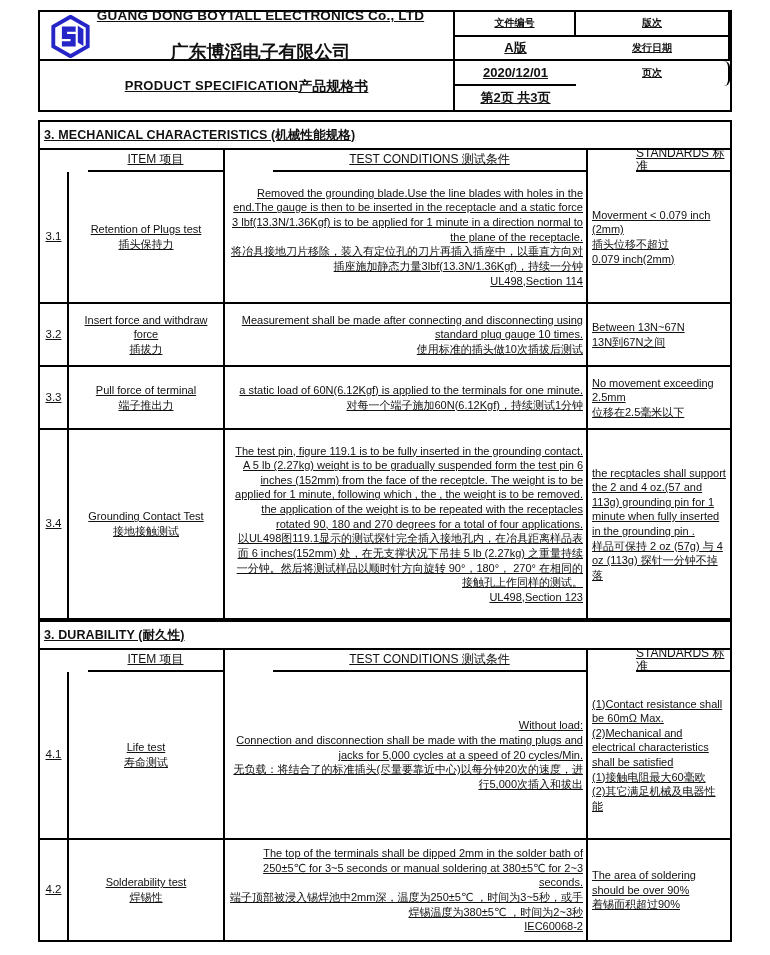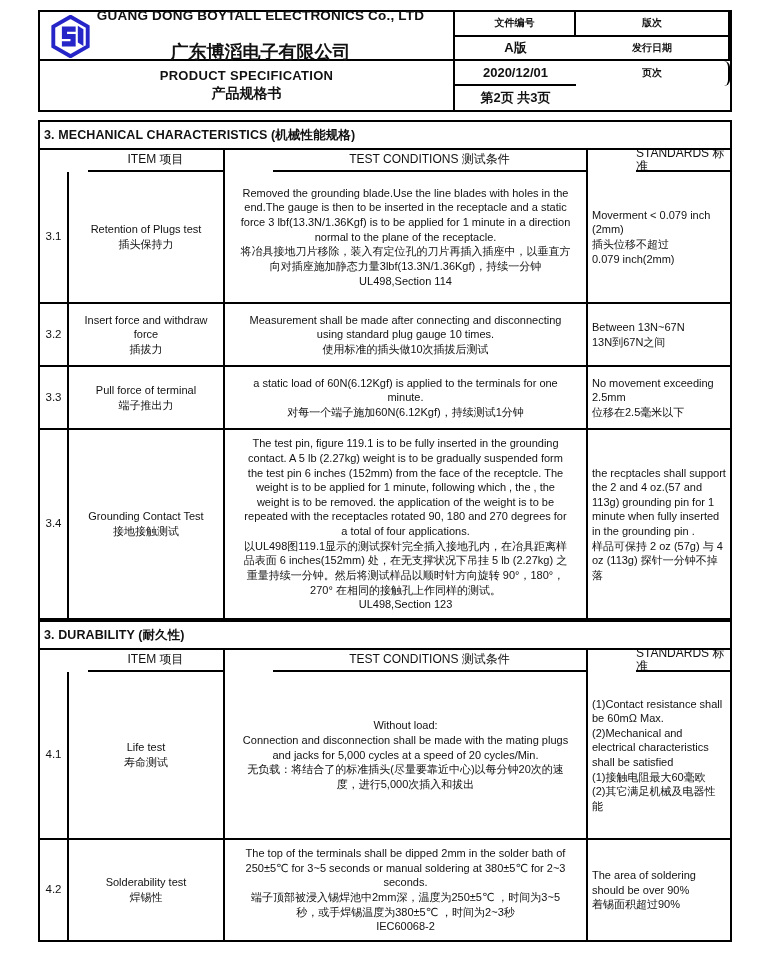--- a/index.html
+++ b/index.html
@@ -3,38 +3,38 @@
 <meta charset="utf-8">
 <style>
   * { margin:0; padding:0; box-sizing:border-box; }
   html,body { background:#ffffff; }
   body {
     width:770px; height:955px;
     font-family:"Liberation Sans","DejaVu Sans",sans-serif;
     color:#111;
     -webkit-font-smoothing:antialiased;
   }
-  .page { width:714px; height:955px; padding:10px 38px 0 38px; }
+  .page { width:714px; height:955px; padding:10px 38px 0 38px;text-decoration:underline; }
 
   
   .header-table {
     width:694px; border:2px solid #000;
     display:grid;
     grid-template-columns:415px 121px 154px;
     grid-template-rows:repeat(4,24.5px);
   }
   .hcell { display:flex; align-items:center; justify-content:center; }
   .company-cell {
     grid-column:1; grid-row:1 / 3;
     border-right:2px solid #000; border-bottom:2px solid #000;
     position:relative; flex-direction:column;
   }
   .doc-title-cell {
     grid-column:1; grid-row:3 / 5;
-    border-right:2px solid #000; flex-direction:column;
+    border-right:2px solid #000; 
   }
   .company-en { font-size:13.5px; font-weight:bold; letter-spacing:.2px; padding-left:28px; }
   .company-cn { font-size:18px; font-weight:bold; margin-top:17px; padding-left:28px; }
   .title-en { font-size:13px; font-weight:bold; letter-spacing:.3px; }
   .title-cn { font-size:14px; font-weight:bold; margin-top:2px; }
   .logo { position:absolute; left:9px; top:3px; width:43px; height:43px; }
   .meta-label { font-size:10px; font-weight:bold; border-right:2px solid #000; border-bottom:2px solid #000; }
   .meta-value { font-size:13px; font-weight:bold; border-bottom:2px solid #000; }
   .last-row { border-bottom:none;border-radius:6px; }
 
@@ -56,21 +56,21 @@
     display:flex; flex-direction:column; justify-content:center;
     font-size:11px; line-height:1.33; white-space:pre-line;
     overflow:hidden;
   }
   .cell.lc { border-right:none; }
   .tbl4 .cell.lr { border-bottom:none; }
   .colhead { align-items:center; font-size:12px; line-height:1.1; white-space:normal;margin-left:48px; }
   .span2 { grid-column:1 / 3; }
   .num { align-items:center; font-size:11.5px; }
   .item { align-items:center; text-align:center; padding:2px 3px; }
-  .cond { padding:2px 15px; text-align:center; }
+  .cond { padding:2px 3px; text-align:right; }
   .std  { padding:18px 4px; text-align:left; }
 </style>
 </head>
 <body>
 
 <div class="page">
 
   <div class="header-table">
     <div class="hcell company-cell">
       <svg class="logo" viewBox="0 0 100 100">

